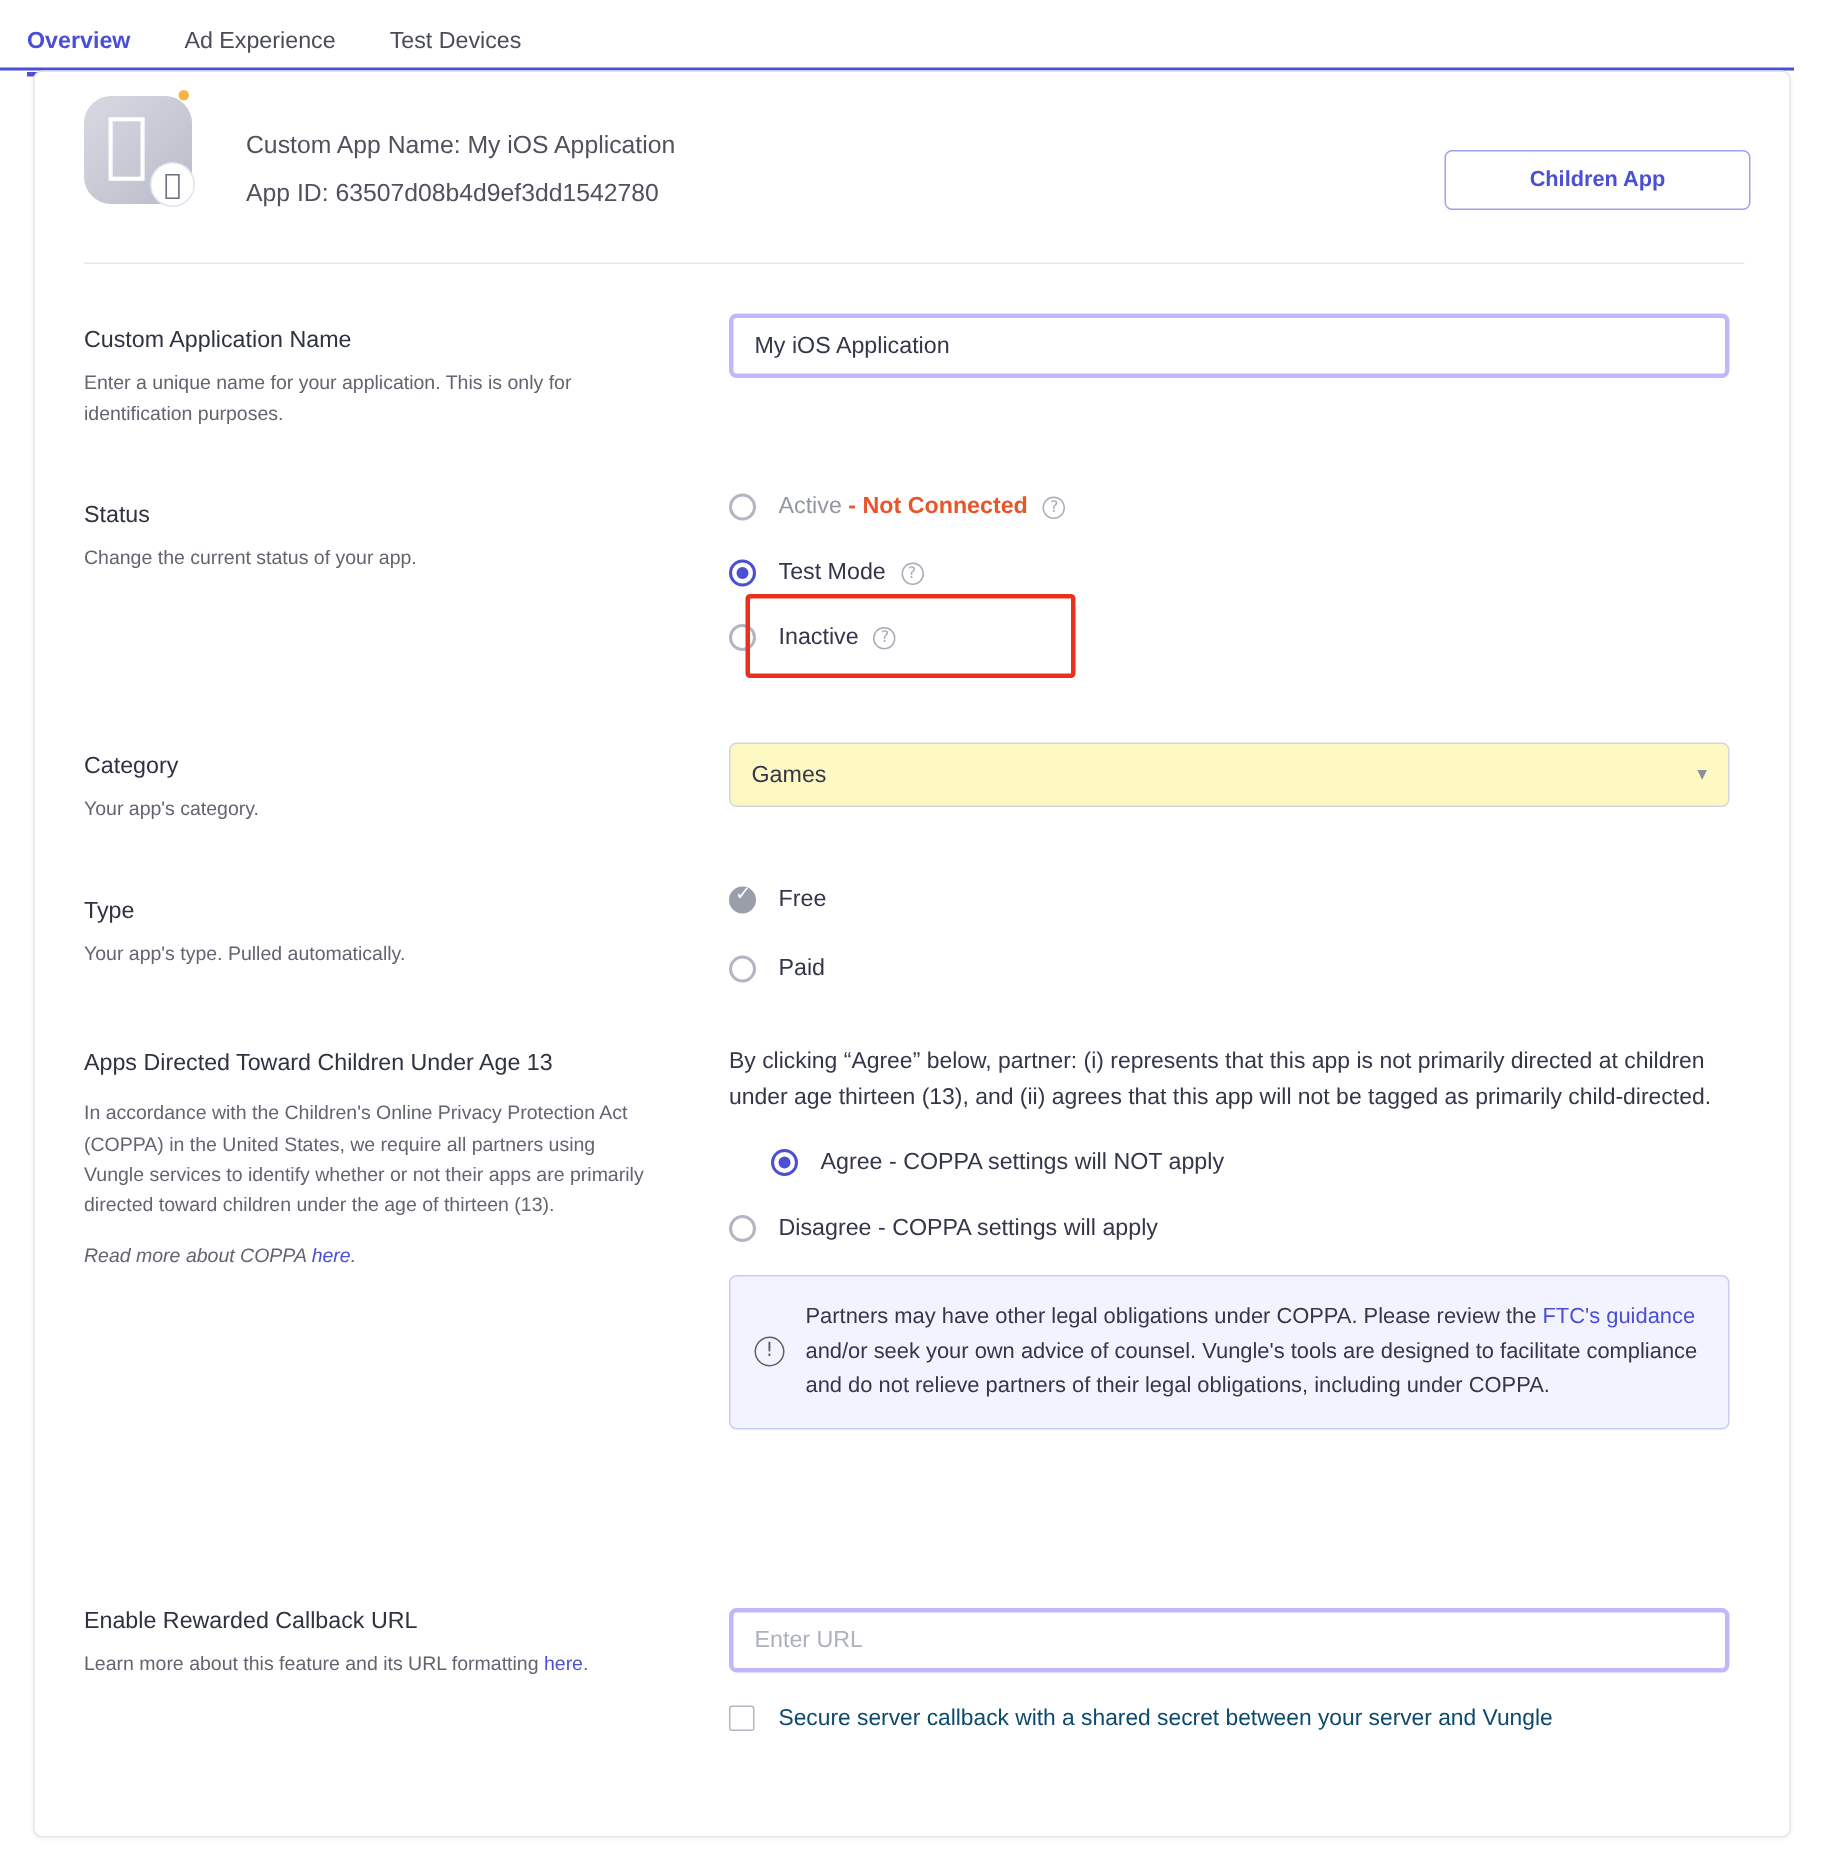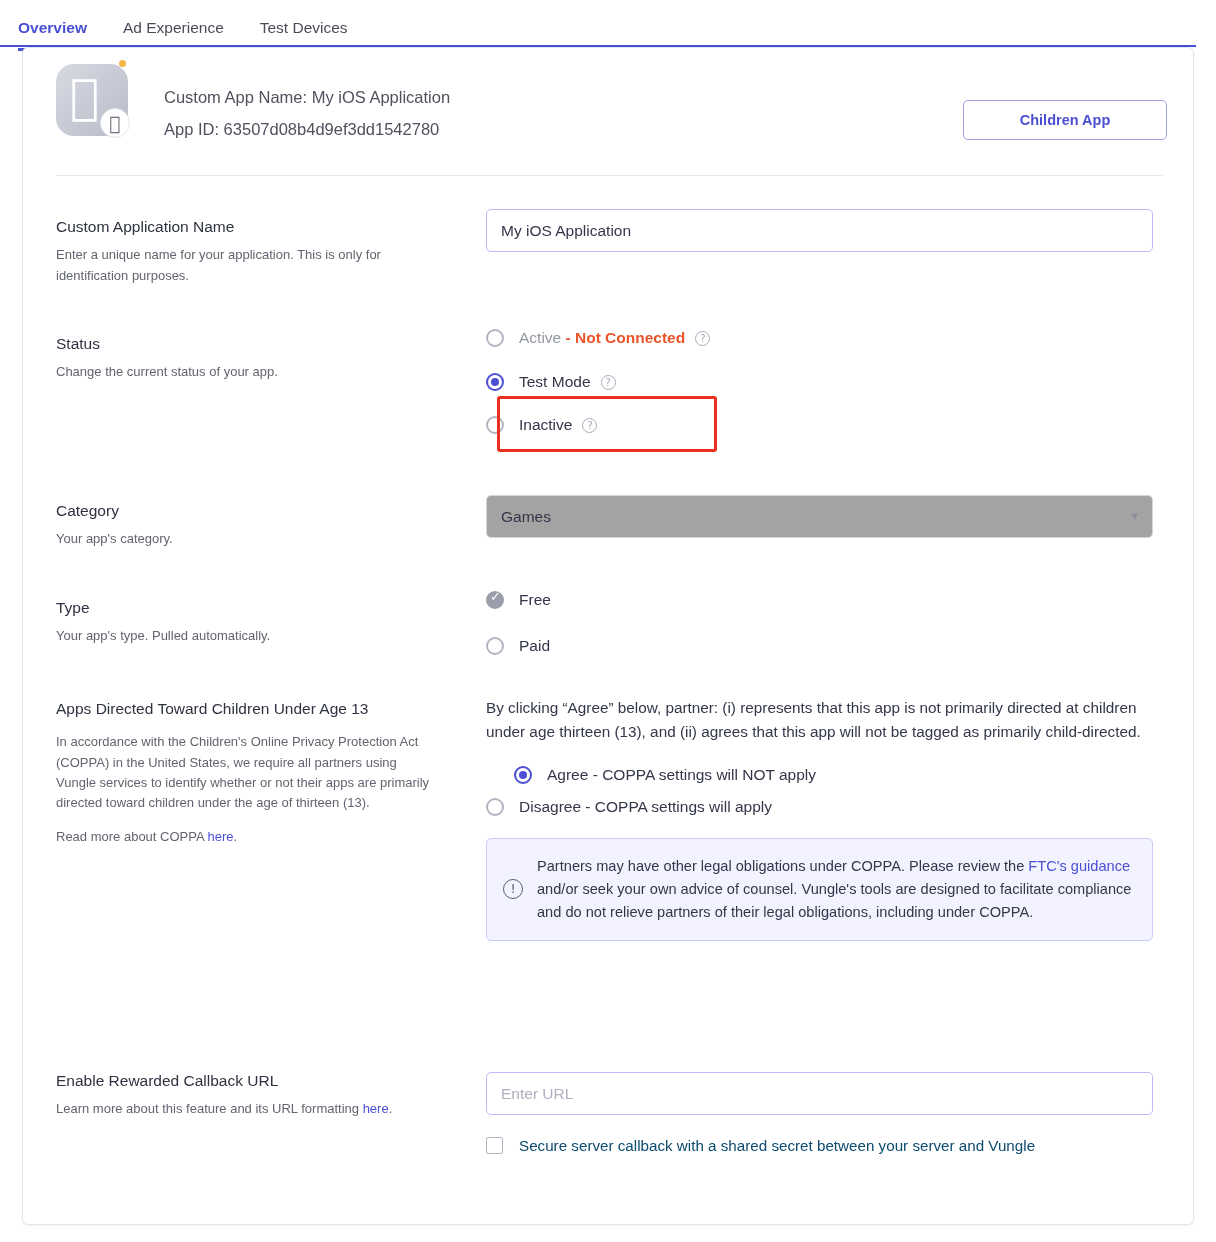--- a/index.html
+++ b/index.html
@@ -144,41 +144,41 @@
     font-size: 13px;
     color: #62656f;
     line-height: 1.55;
     width: 390px;
   }
   .lbl-col { position: absolute; left: 33px; width: 400px; }
   .ctl-col { position: absolute; left: 463px; width: 670px; }
 
   .text-input {
     width: 667px; height: 43px;
-    border: 1px solid #c4b5fd;
+    border: 3px solid #c4b5fd;
     border-radius: 5px;
     padding: 0 14px;
     font-size: 15.5px;
     color: #34374a;
     font-family: "Liberation Sans", sans-serif;
     outline: none;
     background: #fff;
   }
   .text-input::placeholder { color: #aeb1bd; }
 
   .select-wrap { position: relative; width: 667px; }
   .select-box {
     width: 667px; height: 43px;
     border: 1px solid #d3d6e0;
     border-radius: 5px;
     padding: 0 14px;
     font-size: 15.5px;
     color: #34374a;
     line-height: 41px;
-    background: #a3a3a3;
+    background: #fef9c3;
     cursor: pointer;
   }
   .chev {
     position: absolute;
     right: 15px; top: 13px;
     color: #8c8f9b;
     font-size: 13px;
     pointer-events: none;
   }
 
@@ -382,27 +382,27 @@
       </div>
       <div class="opt">
         <span class="radio"></span>
         <span class="opt-label">Paid</span>
       </div>
     </div>
 
     <div class="lbl-col" style="top:650px;">
       <div class="lbl-title" style="width:360px;">Apps Directed Toward Children Under Age 13</div>
       <div class="lbl-desc" style="width:380px; margin-top:12px;">In accordance with the Children's Online Privacy Protection Act (COPPA) in the United States, we require all partners using Vungle services to identify whether or not their apps are primarily directed toward children under the age of thirteen (13).</div>
-      <div class="lbl-desc" style="margin-top:14px;">
+      <div class="lbl-desc" style="margin-top:14px;font-style:italic;">
         <span>Read more about COPPA </span><a class="link">here</a><span>.</span>
       </div>
     </div>
     <div class="ctl-col" style="top:648px;">
       <div class="para">By clicking “Agree” below, partner: (i) represents that this app is not primarily directed at children under age thirteen (13), and (ii) agrees that this app will not be tagged as primarily child-directed.</div>
-      <div class="opt" style="margin-bottom:14px;padding-left:28px;">
+      <div class="opt" style="margin-bottom:26px;padding-left:28px;">
         <span class="radio checked"></span>
         <span class="opt-label">Agree - COPPA settings will NOT apply</span>
       </div>
       <div class="opt" style="margin-bottom:22px;">
         <span class="radio"></span>
         <span class="opt-label">Disagree - COPPA settings will apply</span>
       </div>
       <div class="notice">
         <span class="ico">!</span>
         <span>Partners may have other legal obligations under COPPA. Please review the </span><a class="link">FTC's guidance</a><span> and/or seek your own advice of counsel. Vungle's tools are designed to facilitate compliance and do not relieve partners of their legal obligations, including under COPPA.</span>

